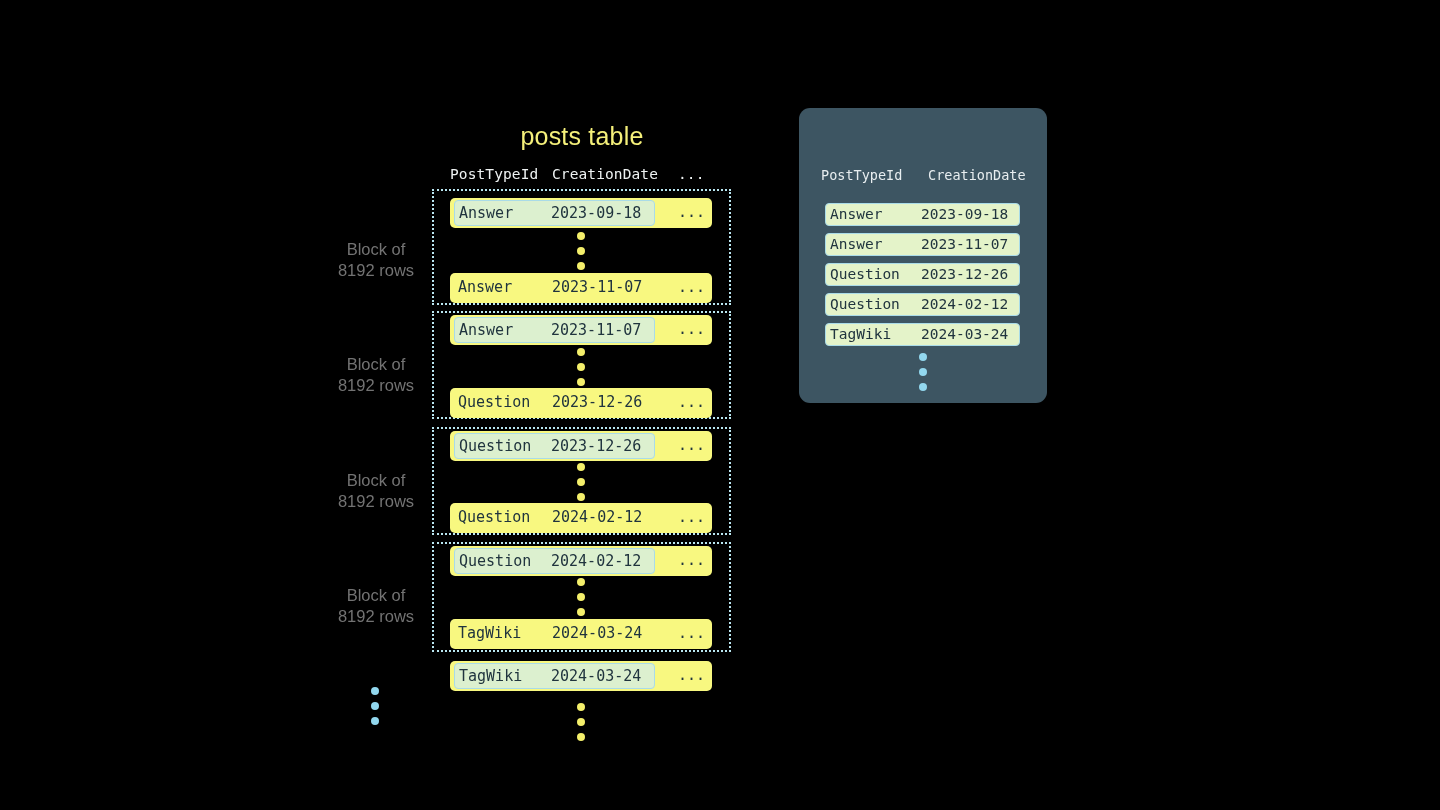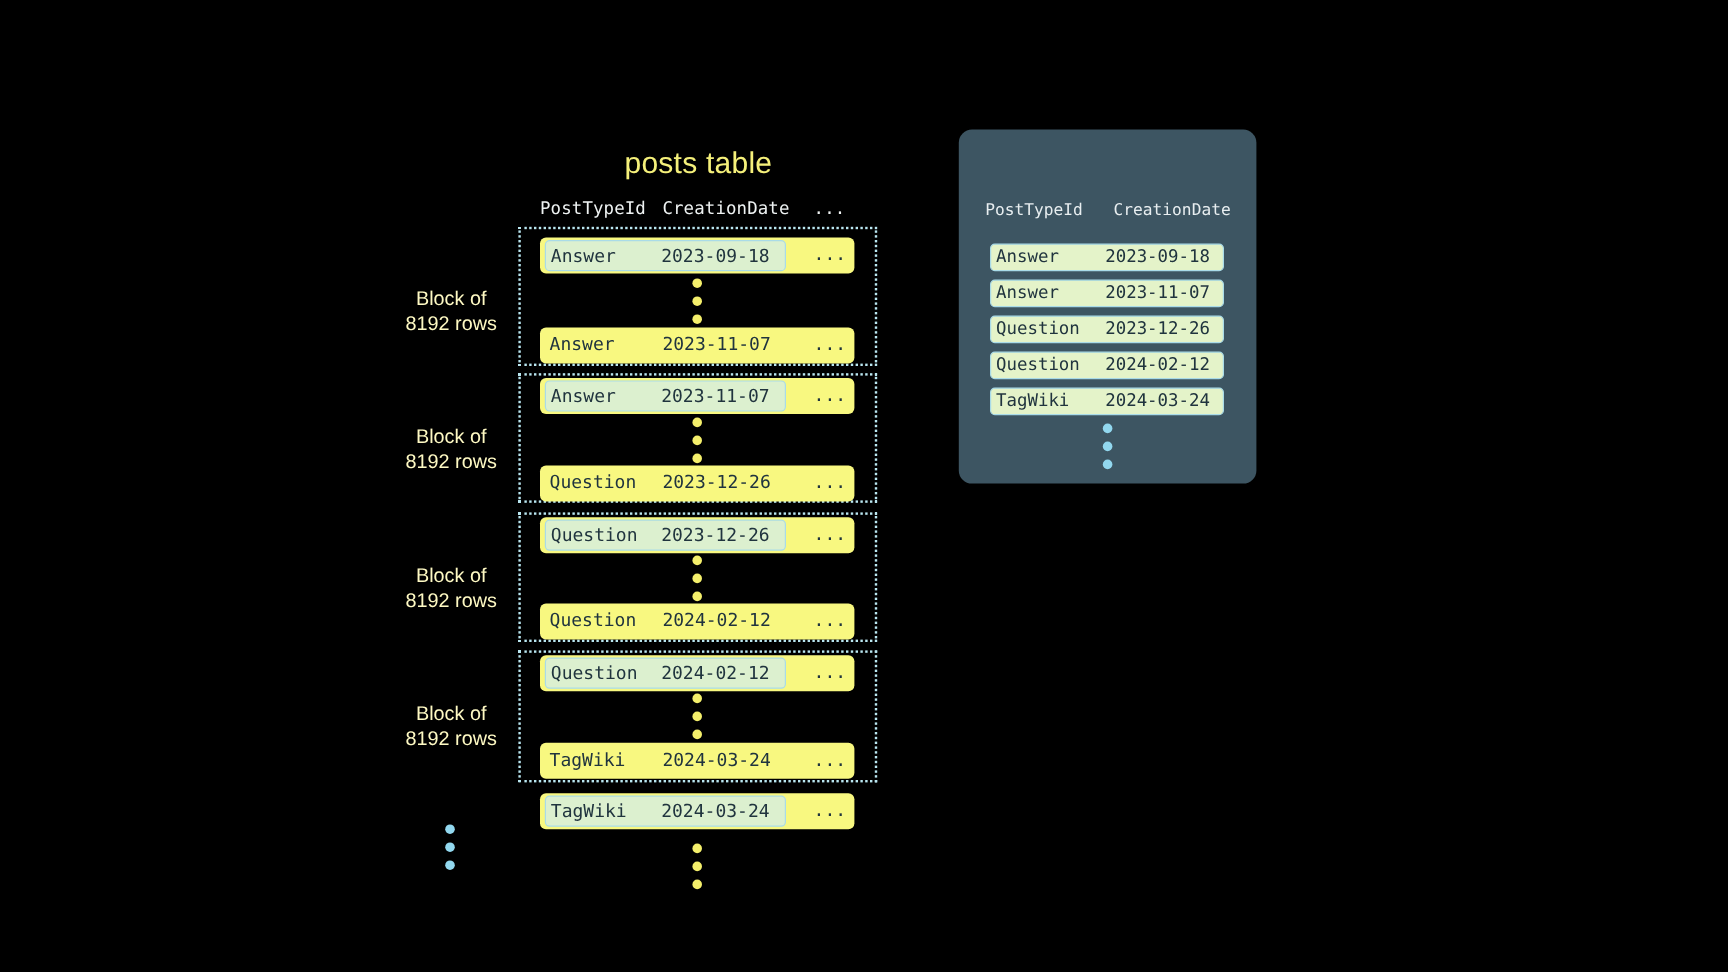--- a/index.html
+++ b/index.html
@@ -122,21 +122,21 @@
   }
   .vdots i:last-child { margin-bottom: 0; }
 
   
   .vdots.blue i { background: #92d8ef; }
 
   .block-label {
     position: absolute;
     width: 160px;
     text-align: center;
-    color: #fef9c3;
+    color: #737373;
     font-size: 16.5px;
     line-height: 21px;
     font-family: "Liberation Sans", sans-serif;
   }
 
   
   #primary-index-panel {
     position: absolute;
     left: 799px;
     top: 108px;

